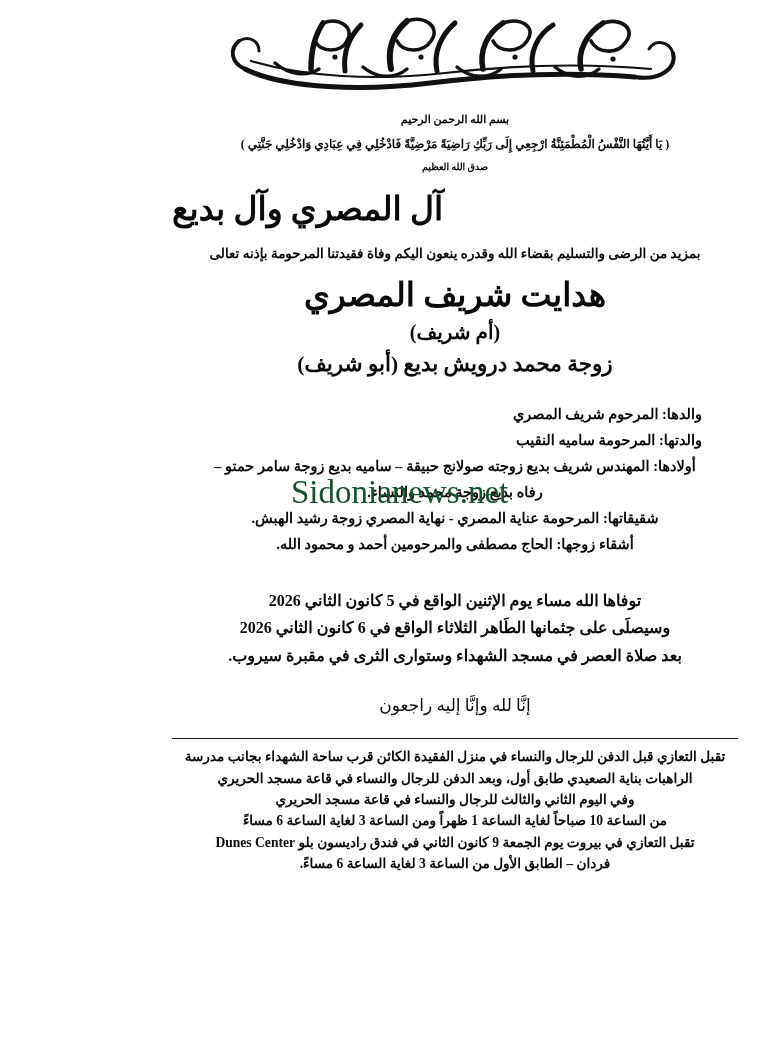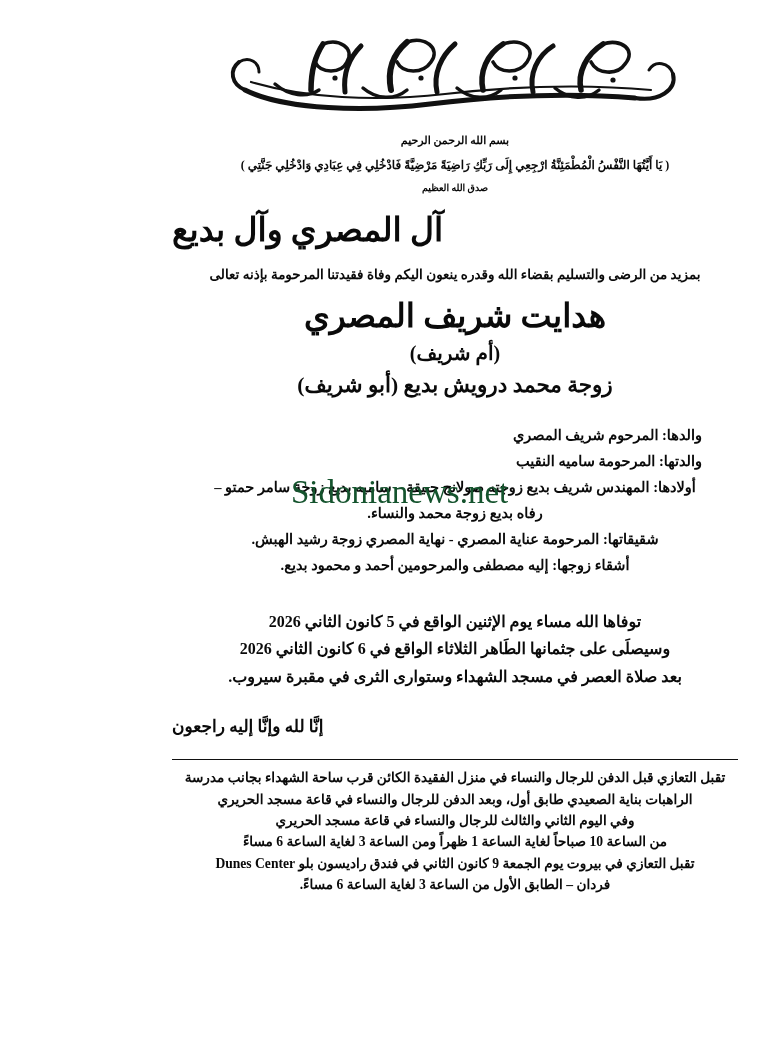--- a/index.html
+++ b/index.html
@@ -13,21 +13,21 @@
     font-family: "Liberation Serif", "DejaVu Serif", serif;
     color: #0a0a0a;
     position: relative;
     overflow: hidden;
   }
   .page {
     position: relative;
     width: 614px;
     height: 1062px;
     box-sizing: border-box;
-    padding: 24px 24px 0 24px;
+    padding: 3px 24px 0 24px;
   }
 
   
   .calligraphy {
     text-align: center;
     margin-top: 8px;
     height: 86px;
     position: relative;
   }
   .calligraphy svg { display: block; margin: 0 auto; }
@@ -122,23 +122,23 @@
 
   
   .funeral {
     margin-top: 30px;
     text-align: center;
     font-size: 16px;
     font-weight: bold;
     line-height: 1.72;
   }
   .inna {
-    text-align: left;
+    text-align: center;
     font-size: 17px;
-    font-weight: bold;
+    font-weight: normal;
     margin-top: 26px;
   }
 
   
   hr.rule {
     border: 0;
     border-top: 1.3px solid #111;
     margin: 22px 0 0 0;
   }
   .footer {
@@ -218,21 +218,21 @@
   <div class="deceased-kunya">(أم شريف)</div>
 
   <div class="spouse-line">زوجة محمد درويش بديع (أبو شريف)</div>
 
   <div class="relatives">
     <div class="rel-row rel-right">والدها: المرحوم  شريف المصري</div>
     <div class="rel-row rel-right">والدتها: المرحومة ساميه النقيب</div>
     <div class="rel-row rel-center">أولادها: المهندس شريف بديع زوجته صولانج حبيقة – ساميه بديع زوجة سامر حمتو –</div>
     <div class="rel-row indent-line">رفاه بديع زوجة محمد والنساء.</div>
     <div class="rel-row rel-center">شقيقاتها: المرحومة عناية المصري - نهاية المصري زوجة رشيد الهبش.</div>
-    <div class="rel-row rel-center">أشقاء زوجها: إليه مصطفى والمرحومين أحمد و محمود بديع.</div>
+    <div class="rel-row rel-center">أشقاء زوجها: الحاج مصطفى والمرحومين أحمد و محمود الله.</div>
   </div>
 
   <div class="watermark">Sidonianews.net</div>
 
   <div class="funeral">
     <div>توفاها الله مساء يوم الإثنين الواقع في 5 كانون الثاني 2026</div>
     <div>وسيصلَى على جثمانها الطَاهر الثلاثاء الواقع في  6 كانون الثاني 2026</div>
     <div>بعد صلاة العصر في مسجد الشهداء  وستوارى الثرى في مقبرة سيروب.</div>
   </div>
 

